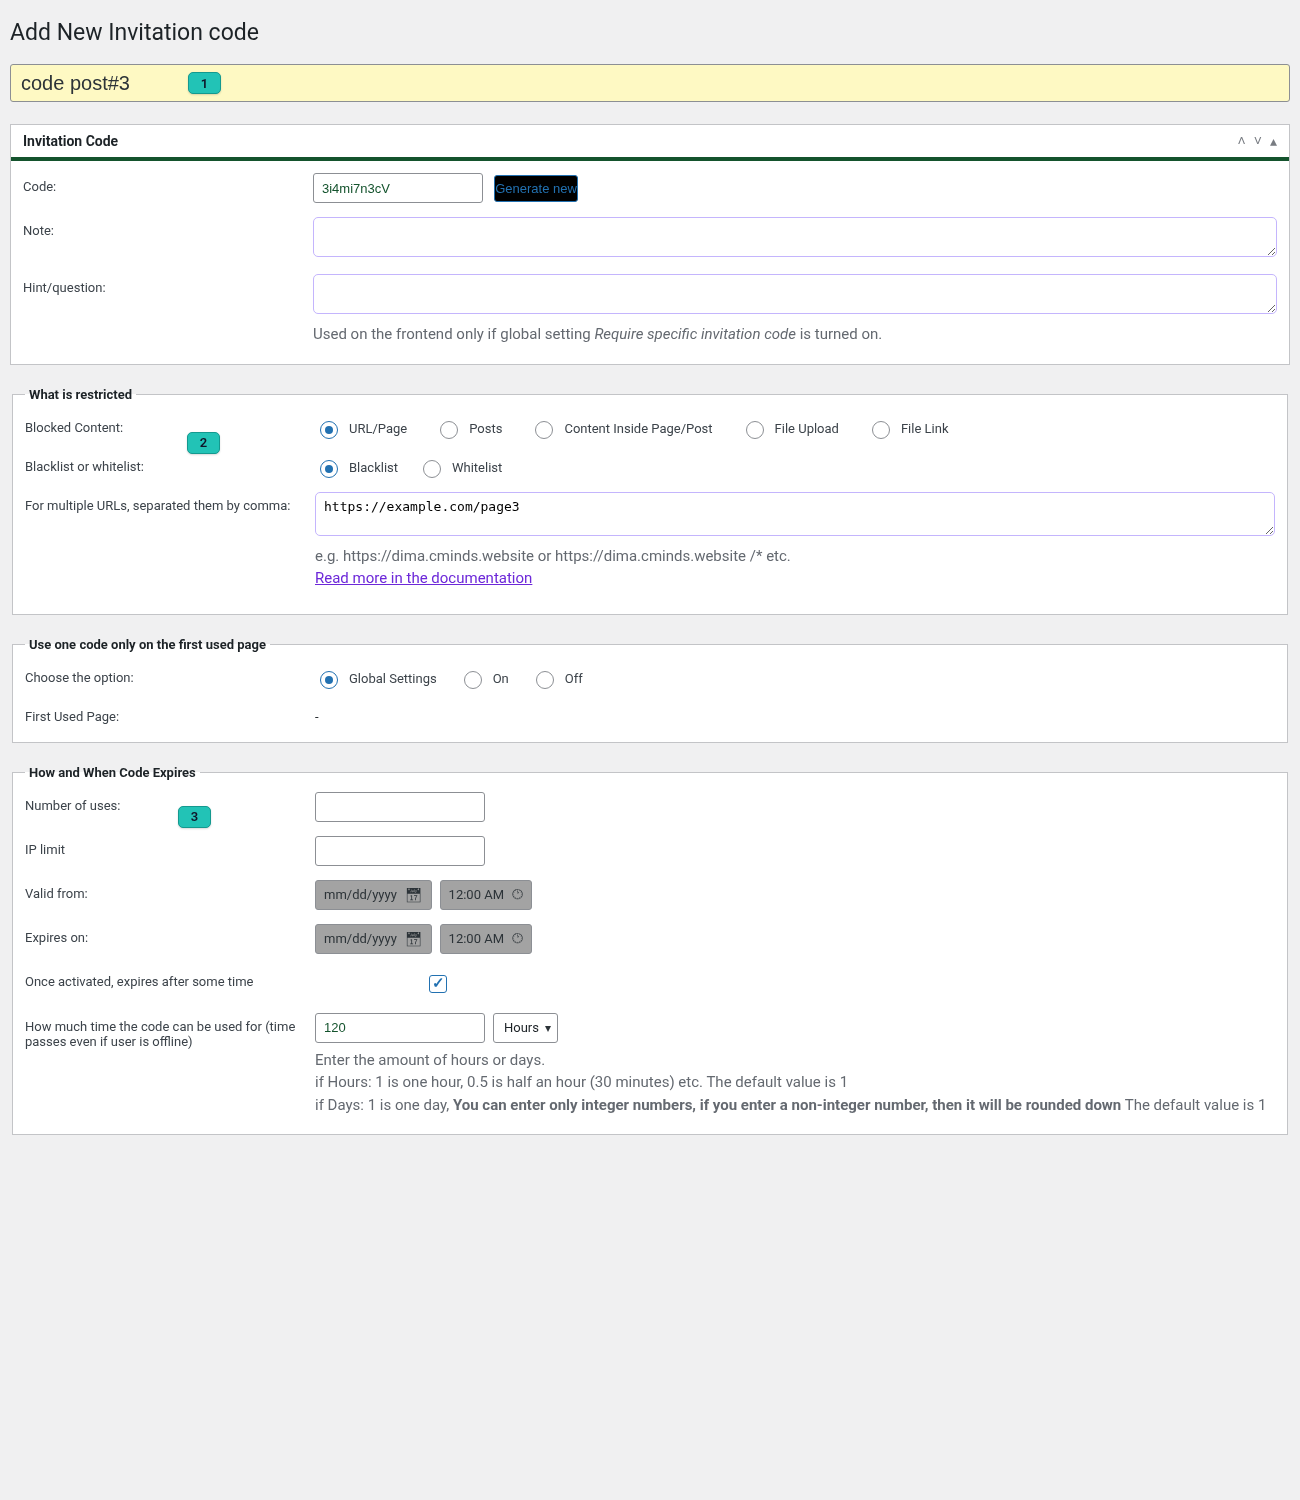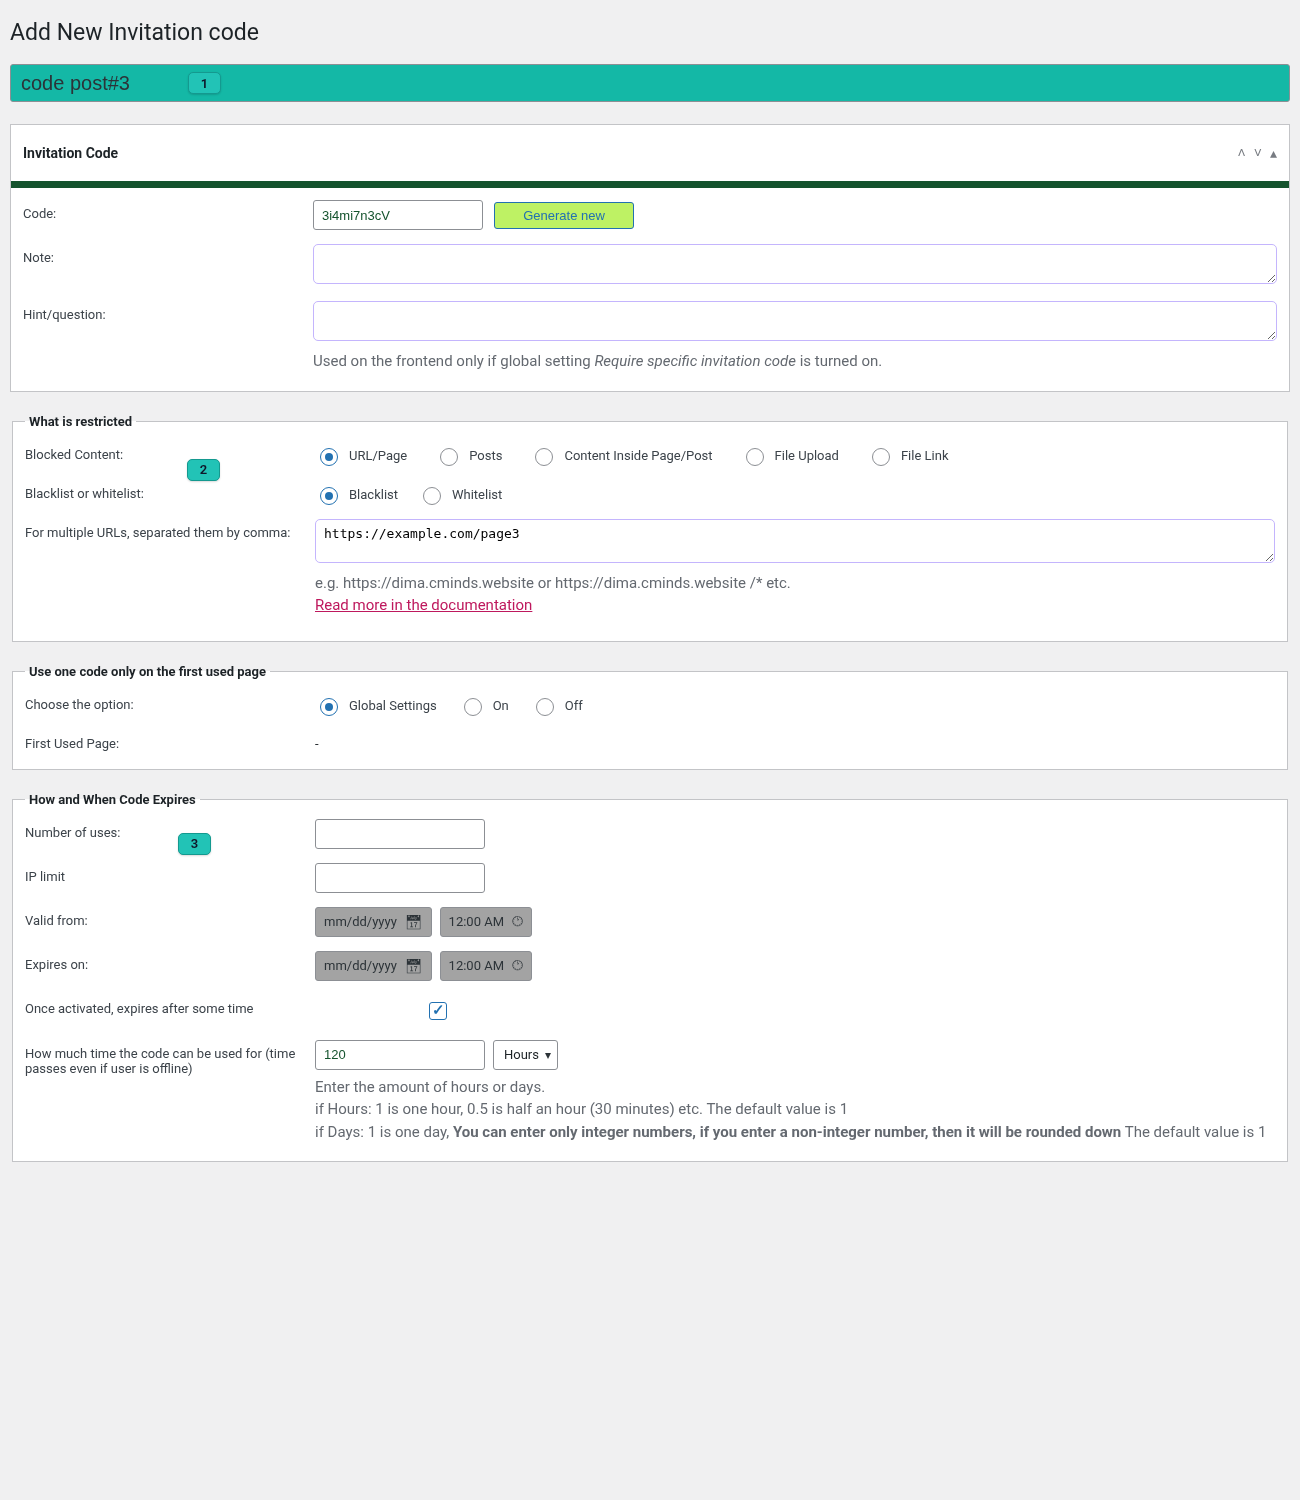--- a/index.html
+++ b/index.html
@@ -18,21 +18,21 @@
     padding: 9px 0 4px 0;
     color: #1d2327;
   }
   .title-row { position: relative; }
   .title-input {
     width: 100%;
     font-size: 20px;
     padding: 0 10px;
     border: 1px solid #8c8f94;
     border-radius: 3px;
-    background: #14b8a6;
+    background: #fef9c3;
     color: #2c3338;
     height: 38px;
   }
   .badge {
     position: absolute;
     background: #22c3b6;
     border: 1px solid #14998f;
     color: #0f172a;
     font-weight: 600;
     border-radius: 5px;
@@ -44,22 +44,22 @@
 
   .postbox {
     background: #fff;
     border: 1px solid #c3c4c7;
     margin-top: 22px;
   }
   .postbox-header {
     display: flex;
     align-items: center;
     justify-content: space-between;
-    border-bottom: 7px solid #14532d;
-    padding: 20px 12px;
+    border-bottom: 4px solid #14532d;
+    padding: 8px 12px;
     text-align: right;
   }
   .postbox-header h2 {
     font-size: 14px;
     margin: 0;
     font-weight: 700;
   }
   .hndle-actions { display:flex; gap:8px; color:#787c82;}
   .hndle-actions span { cursor:pointer; font-size:14px; line-height:1; }
 
@@ -98,34 +98,34 @@
     font-size: 13px;
     resize: both;
     min-height: 40px;
   }
   .ta.short { height: 40px; }
   .ta.med { height: 44px; }
 
   .btn {
     border: 1px solid #2271b1;
     color: #2271b1;
-    background: #bef264;
-    padding: 5px 28px;
+    background: #000000;
+    padding: 5px 0;
     border-radius: 3px;
     font-size: 13px;
     cursor: pointer;
   }
   .hint {
     color: #646970;
     font-size: 15px;
     margin-top: 6px;
     line-height: 1.5;
   }
   .hint em { font-style: italic; }
-  .hint a { color: #be185d; text-decoration: underline; }
+  .hint a { color: #6d28d9; text-decoration: underline; }
 
   fieldset.group {
     border: 1px solid #c3c4c7;
     margin-top: 22px;
     padding: 12px 12px 18px 12px;
     background: #fff;
     position: relative;
   }
   fieldset.group legend {
     font-weight: 700;

